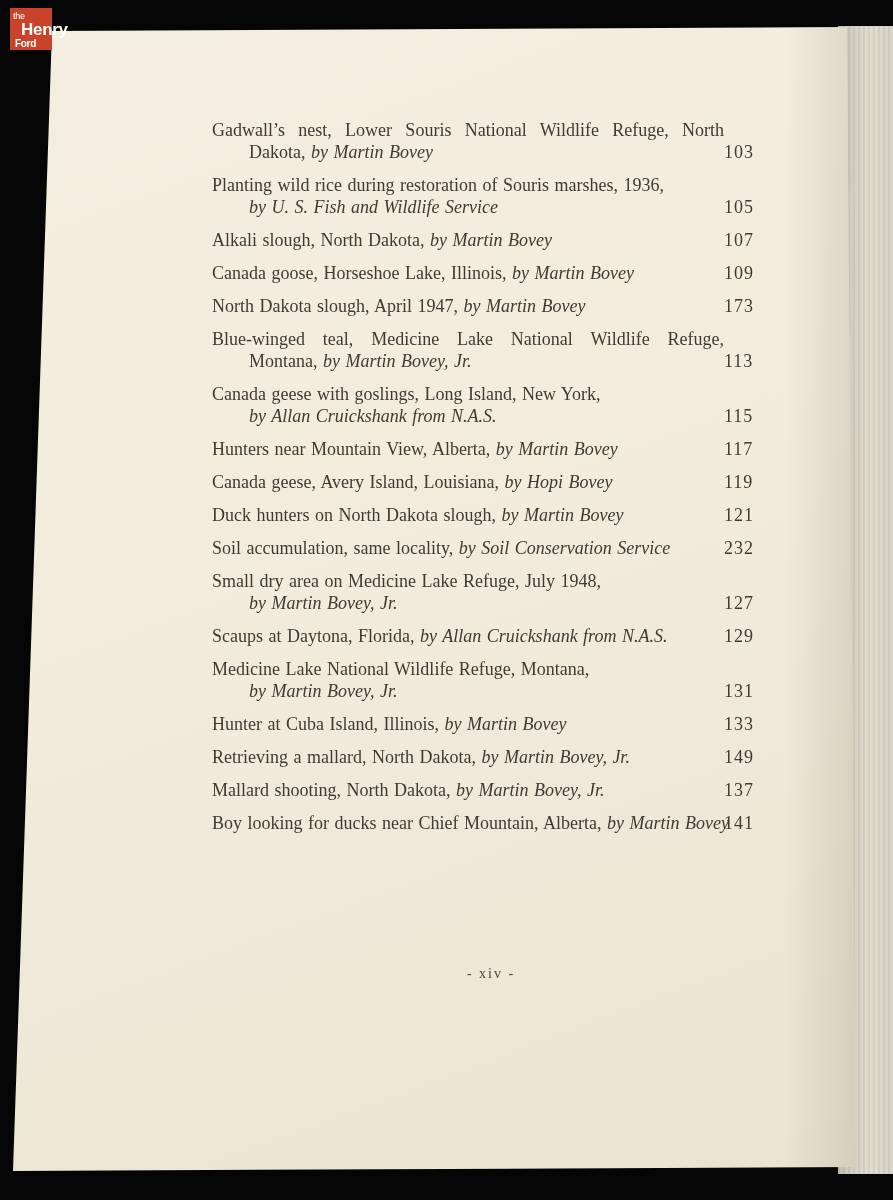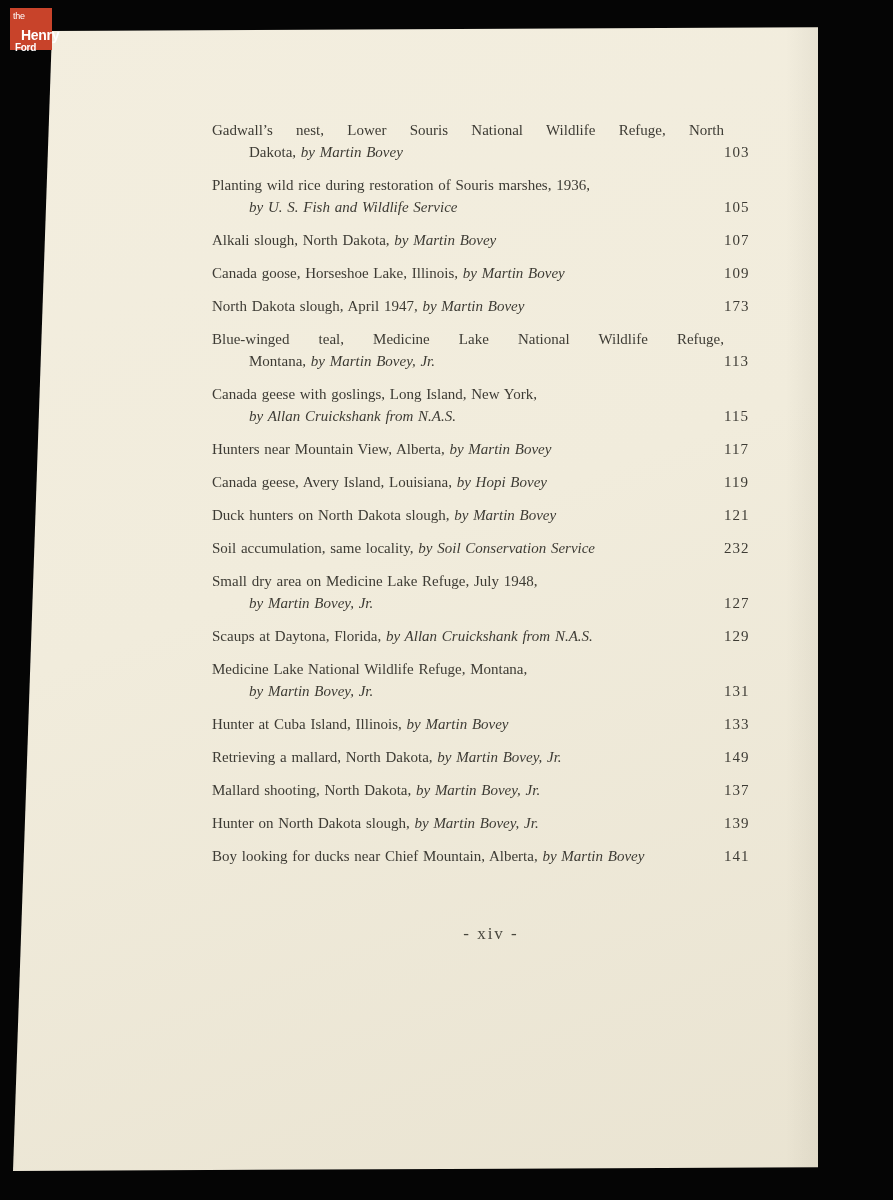--- a/index.html
+++ b/index.html
@@ -5,21 +5,21 @@
   :root{
     --paper:#f1ecdc;
     --paper-deep:#e9e3d1;
     --ink:#3d3b34;
     --brand:#c8432a;
     --edge:#d8d5c7;
     --bg:#050505;
   }
   html,body{margin:0;padding:0;background:var(--bg);}
   .canvas{
-    position:relative;width:818px;height:1200px;overflow:hidden;
+    position:relative;width:893px;height:1200px;overflow:hidden;
     background:var(--bg);
     font-family:"Liberation Serif","DejaVu Serif",serif;
   }
   
   .fore-edge{
     position:absolute;left:838px;top:26px;width:55px;height:1148px;
     background:
       repeating-linear-gradient(90deg, rgba(120,115,95,.10) 0 2px, rgba(255,255,255,.05) 2px 5px),
       linear-gradient(90deg,#bdbaac 0,#d3d0c1 30%,#dedbcc 60%,#d6d3c5 100%);
   }
@@ -35,38 +35,38 @@
   
   .logo{
     position:absolute;left:10px;top:8px;width:42px;height:42px;
     background:var(--brand);
     color:#fff;
     font-family:"Liberation Sans","DejaVu Sans",sans-serif;
     line-height:1;box-sizing:border-box;padding:3px 0 0 3px;
     letter-spacing:-0.3px;
   }
   .logo .the{font-size:9px;display:block;margin:1px 0 0 0;}
-  .logo .henry{font-size:14px;font-weight:bold;display:block;margin:7px 0 0 8px;}
+  .logo .henry{font-size:17px;font-weight:bold;display:block;margin:0 0 0 8px;}
   .logo .ford{font-size:10px;font-weight:bold;display:block;margin:1px 0 0 2px;}
   
   .content{
     position:absolute;left:212px;top:119px;width:558px;
     color:var(--ink);
-    font-size:15px;
+    font-size:18px;
   }
   .entry{display:flex;align-items:flex-end;margin-bottom:11px;}
   .entry-text{flex:1;min-width:0;}
   .line{white-space:nowrap;line-height:22px;word-spacing:1px;}
   .line.cont{padding-left:37px;}
   .line.just{white-space:normal;text-align:justify;text-align-last:justify;}
   .line i{font-style:italic;}
   .entry-num{flex:none;width:46px;text-align:left;line-height:22px;letter-spacing:1px;}
   .footer{
-    position:absolute;left:212px;top:924px;width:558px;
-    text-align:center;color:#49473e;font-size:17px;letter-spacing:2px;
+    position:absolute;left:212px;top:966px;width:558px;
+    text-align:center;color:#49473e;font-size:14px;letter-spacing:2px;
   }
 </style>
 </head>
 <body>
 
 <div class="canvas">
   <div class="fore-edge"></div>
   <div class="sheet"></div>
 
   <div class="logo">
@@ -180,26 +180,20 @@
           <div class="entry-num">149</div>
         </div>
         <div class="entry">
           <div class="entry-text">
             <div class="line"><span>Mallard shooting, North Dakota, </span><i>by Martin Bovey, Jr.</i></div>
           </div>
           <div class="entry-num">137</div>
         </div>
         <div class="entry">
           <div class="entry-text">
-            <div class="line"><span>Hunter on North Dakota slough, </span><i>by Martin Bovey, Jr.</i></div>
-          </div>
-          <div class="entry-num">139</div>
-        </div>
-        <div class="entry">
-          <div class="entry-text">
             <div class="line"><span>Boy looking for ducks near Chief Mountain, Alberta, </span><i>by Martin Bovey</i></div>
           </div>
           <div class="entry-num">141</div>
         </div>
       </div>
   </div>
 
   <div class="footer">- xiv -</div>
 </div>
 

